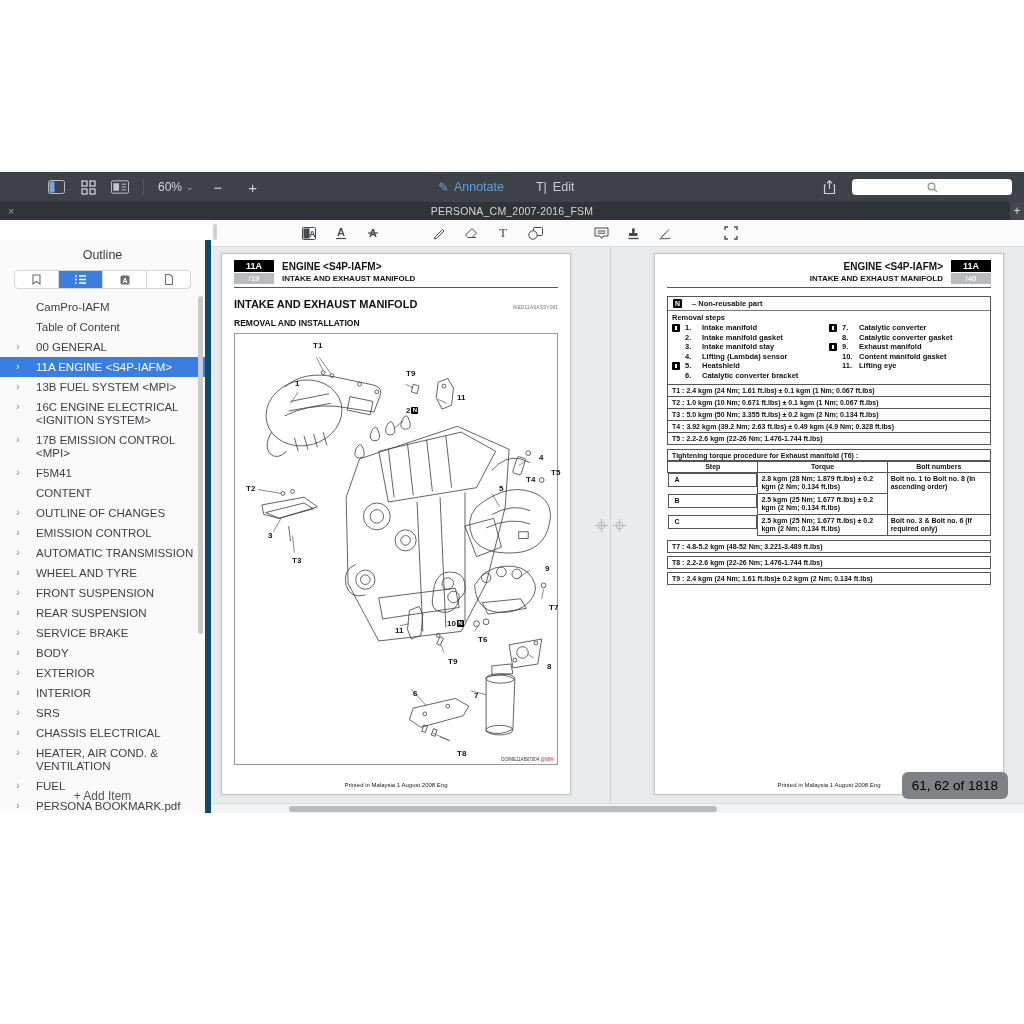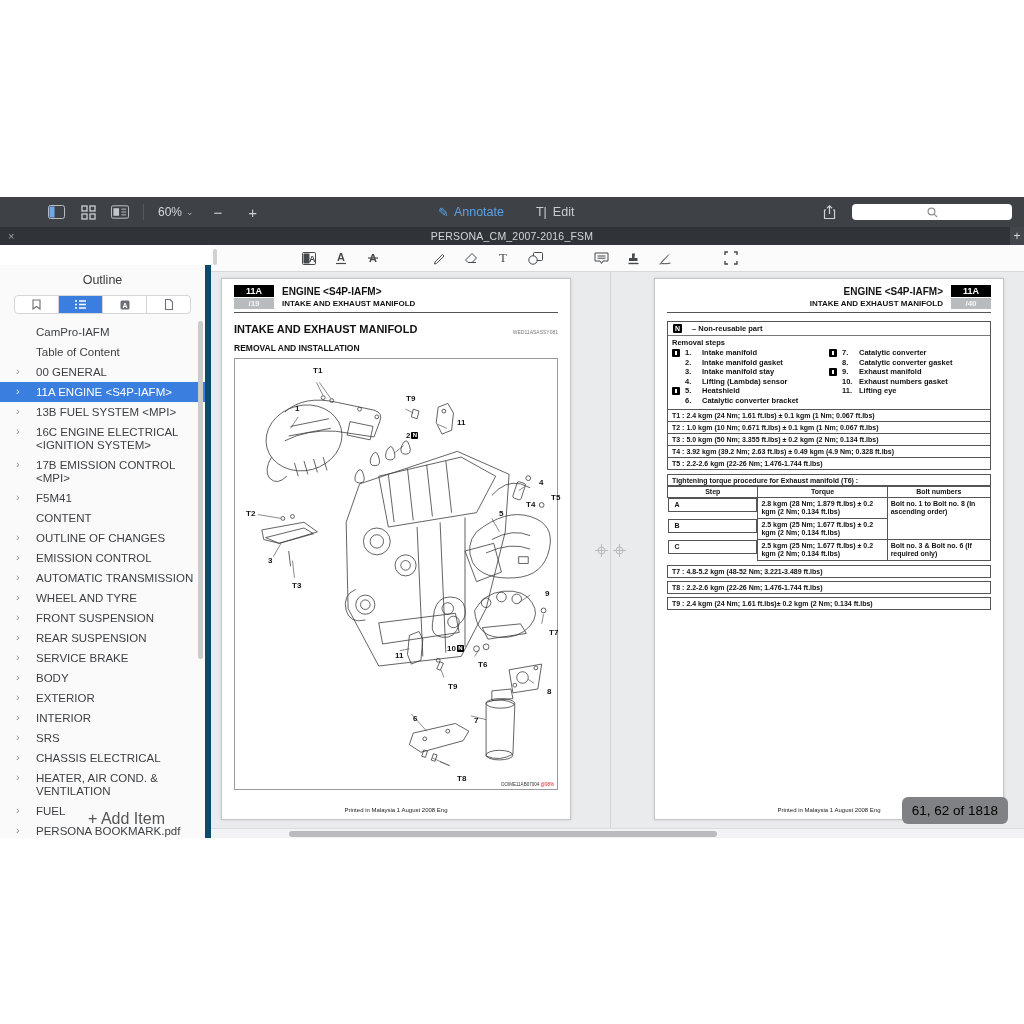--- a/index.html
+++ b/index.html
@@ -1,17 +1,17 @@
 <!DOCTYPE html>
 <html><head>
 <meta charset="utf-8">
 <style>
   html,body{margin:0;padding:0;background:#fff;font-family:"Liberation Sans",sans-serif;}
   .stage{position:relative;width:1024px;height:1024px;background:#fff;overflow:hidden;margin:0 auto;}
-  .app{position:absolute;top:197px;left:0;width:1024px;height:641px;background:#fff;}
+  .app{position:absolute;top:172px;left:0;width:1024px;height:641px;background:#fff;}
 
   
   .toolbar{position:relative;height:30px;background:#3e4146;display:flex;align-items:center;color:#ccced1;}
   .tb-left{display:flex;align-items:center;gap:14px;padding-left:47px;}
   .tb-ic{width:18px;height:14px;display:flex;align-items:center;justify-content:center;}
   .tb-sep{width:1px;height:16px;background:#55585c;}
   .zoomctl{display:flex;align-items:center;gap:4px;font-size:12px;color:#d5d7d9;}
   .caret{font-size:9px;color:#a9acb0;}
   .zbtn{font-size:15px;color:#d0d3d6;padding:0 6px;}
   .tb-center{position:absolute;left:438px;display:flex;align-items:center;gap:10px;}
@@ -34,21 +34,21 @@
   .segctl{display:flex;margin:8px 14px 6px 14px;border:1px solid #d6d6d6;border-radius:4px;overflow:hidden;background:#fff;height:17px;}
   .seg{flex:1;display:flex;align-items:center;justify-content:center;border-right:1px solid #d6d6d6;color:#6b6e72;}
   .seg:last-child{border-right:none;}
   .seg.active{background:#3a7fe0;color:#fff;}
   .sb-list{margin-top:8px;font-size:11.5px;color:#3d3f42;}
   .sb-row{position:relative;padding:3.5px 10px 3.5px 36px;line-height:13px;cursor:default;}
   .sb-row .chev{position:absolute;left:16px;top:3px;font-size:11px;color:#8a8d90;}
   .sb-row.selected{background:#3a7fe0;color:#fff;}
   .sb-row.selected .chev{color:#e8f0fb;}
   .sb-scroll{position:absolute;right:2px;top:56px;width:5px;height:338px;border-radius:3px;background:#c9cbcd;}
-  .add-item{position:absolute;bottom:10px;width:100%;text-align:center;font-size:16px;color:#555;padding-left:24px;}
+  .add-item{position:absolute;bottom:10px;width:100%;text-align:center;font-size:12px;color:#555;}
 
   .docarea{position:relative;flex:1;background:#e9ebed;overflow:hidden;}
   .annbar{position:relative;height:26px;background:#fbfbfb;border-bottom:1px solid #d8d8d8;display:flex;align-items:center;justify-content:flex-start;padding-left:90px;gap:18px;color:#46494c;}
   .annbar .grp{display:flex;align-items:center;gap:16px;}
   .annbar .gsep{width:14px;}
   .a-ic{width:16px;height:16px;display:flex;align-items:center;justify-content:center;font-size:12px;}
   .resize-handle{position:absolute;left:2px;top:4px;width:4px;height:16px;border-radius:2px;background:#cfd1d3;}
   .spread-divider{position:absolute;left:399px;top:26px;bottom:0;width:1px;background:#d2d4d6;}
 
   .page{position:absolute;top:33px;width:350px;height:542px;background:#fff;border:1px solid #c4c6c8;box-sizing:border-box;box-shadow:0 0 3px rgba(0,0,0,.12);}
@@ -743,21 +743,21 @@
 
                     <div class="step">
                       <span class="mk"></span>
                       <span>9.</span>
                       <span>Exhaust manifold</span>
                     </div>
 
                     <div class="step">
                       <span class="mk" style="visibility: hidden;"></span>
                       <span>10.</span>
-                      <span>Exhaust numbers gasket</span>
+                      <span>Content manifold gasket</span>
                     </div>
 
                     <div class="step">
                       <span class="mk" style="visibility: hidden;"></span>
                       <span>11.</span>
                       <span>Lifting eye</span>
                     </div>
                   </div>
               </div>
             </div>

